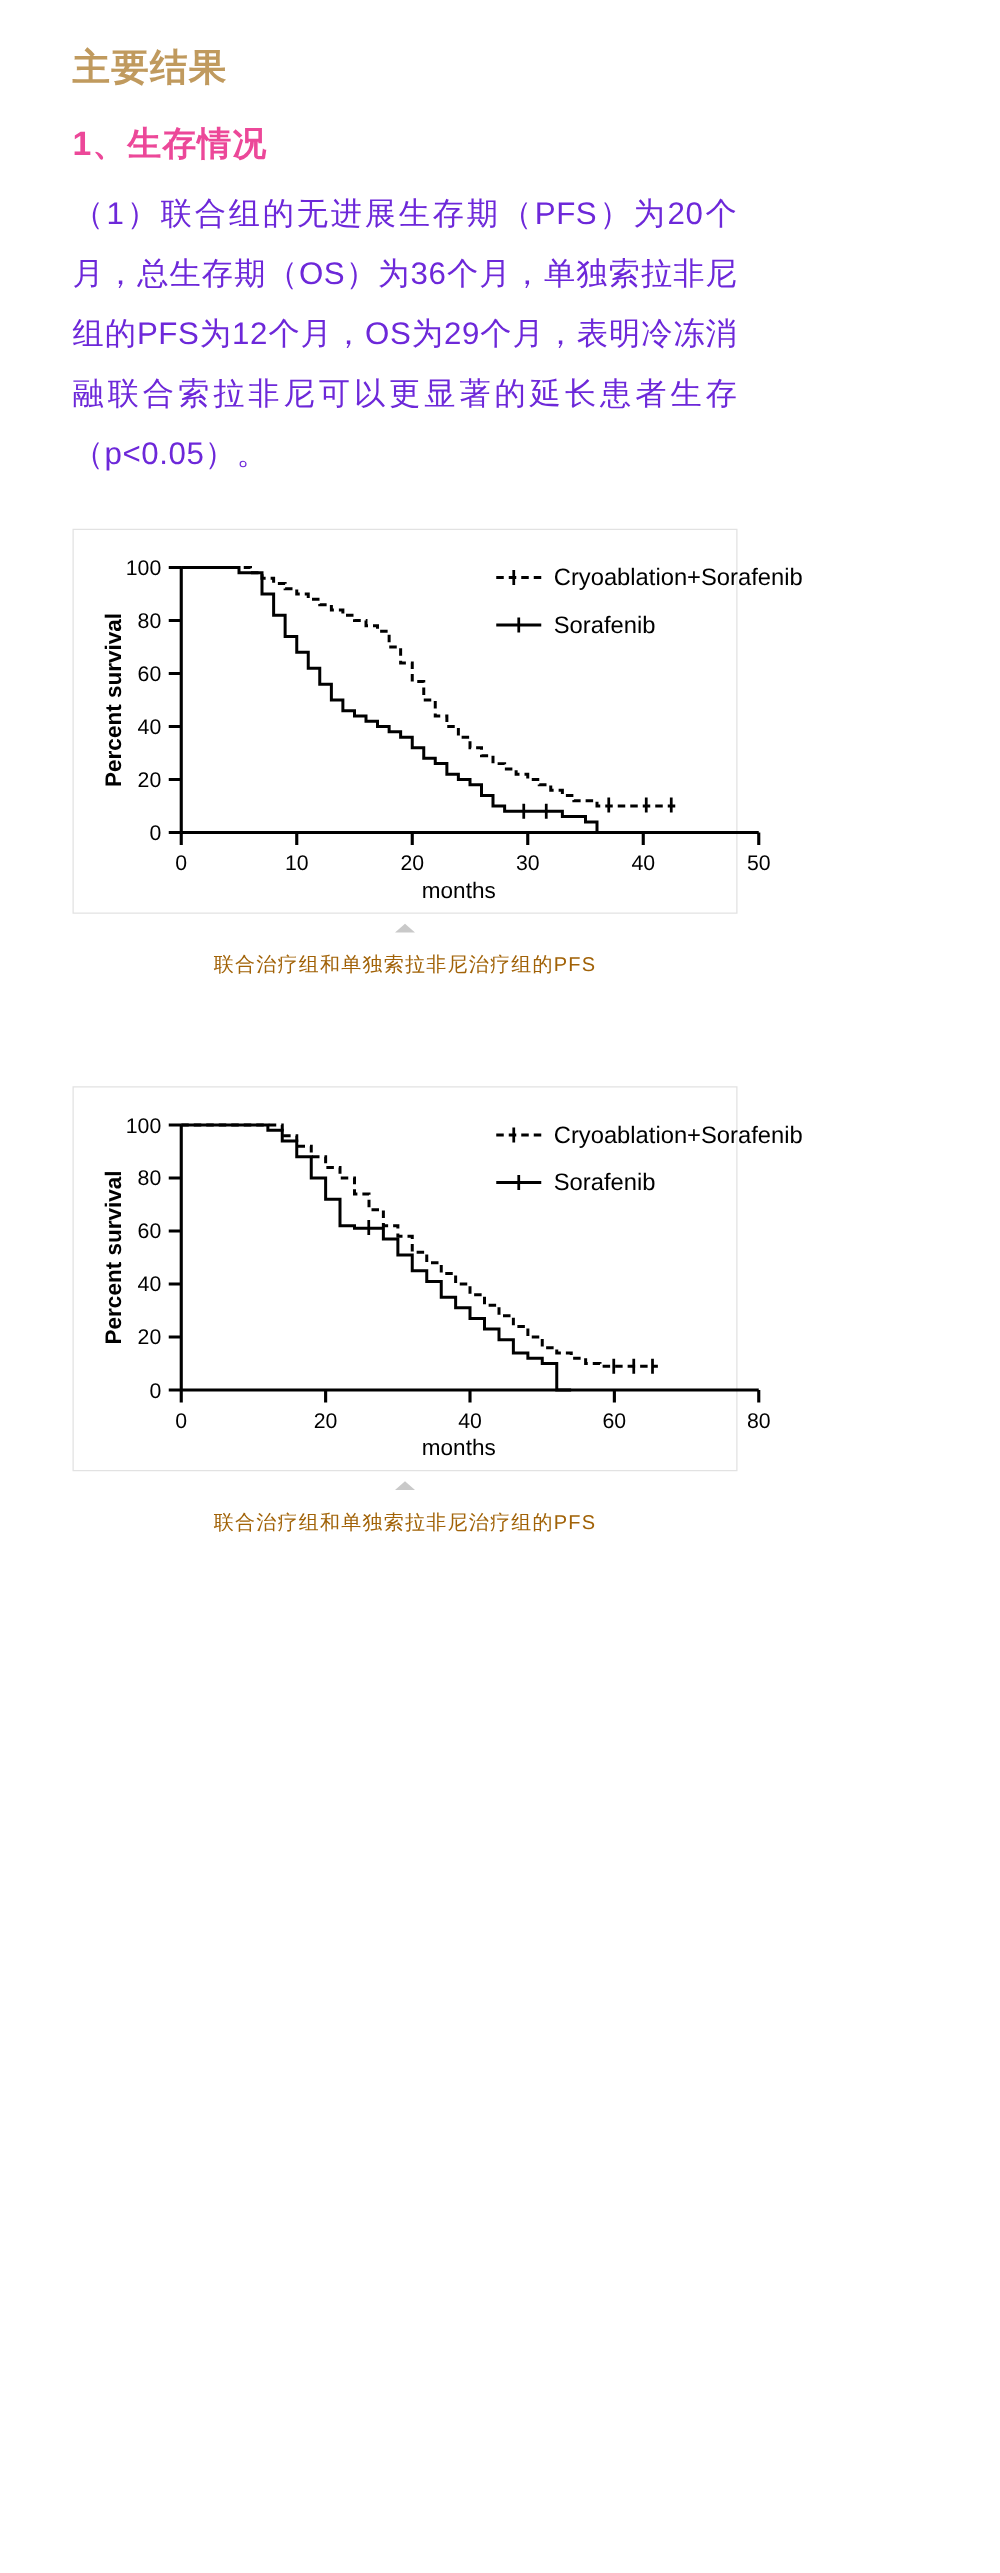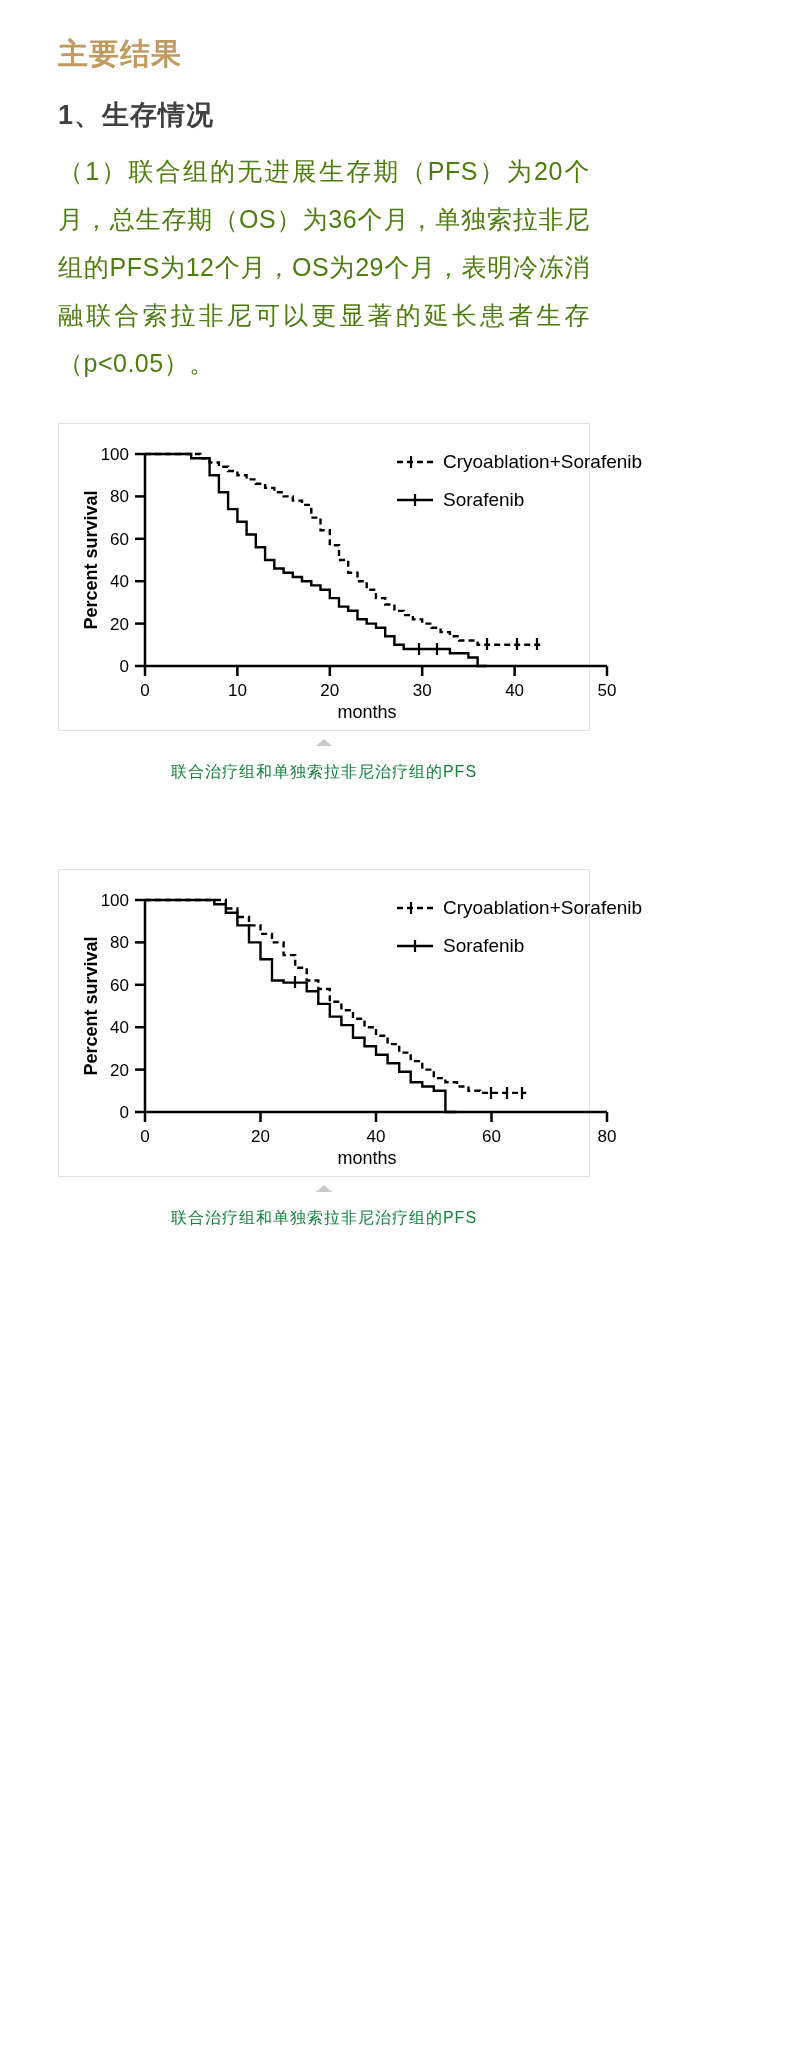--- a/index.html
+++ b/index.html
@@ -24,45 +24,45 @@
   .h1 {
     font-size: 30px;
     font-weight: bold;
     color: #c09a5e;
     letter-spacing: 1px;
     margin: 6px 0 18px 0;
   }
   .h2 {
     font-size: 27px;
     font-weight: bold;
-    color: #404040;
+    color: #ec4899;
     letter-spacing: 1px;
     margin: 22px 0 14px 0;
   }
   .para {
     font-size: 25px;
     line-height: 1.92;
-    color: #4d7c0f;
+    color: #6d28d9;
     letter-spacing: 0.5px;
     text-align: justify;
     margin: 0 0 14px 0;
   }
   .figure {
     margin: 36px 0 10px 0;
   }
   .figbox {
     border: 1px solid #e2e2e2;
     background: #fff;
     box-sizing: border-box;
     padding: 10px 8px 6px 8px;
   }
   .figcaption {
     text-align: center;
     font-size: 16px;
-    color: #15803d;
+    color: #a16207;
     letter-spacing: 1px;
     margin-top: 16px;
   }
   .caret {
     width: 0; height: 0;
     border-left: 8px solid transparent;
     border-right: 8px solid transparent;
     border-bottom: 7px solid #c9c9c9;
     margin: 8px auto 0 auto;
   }

